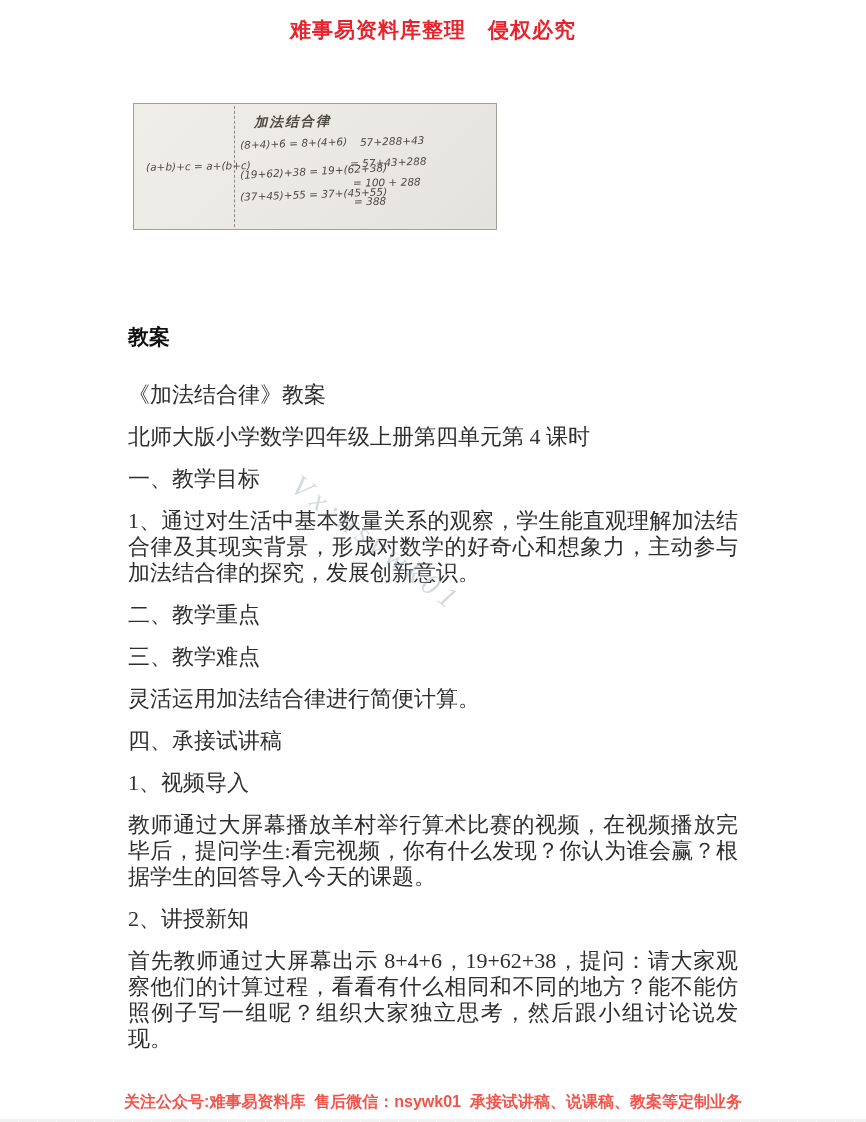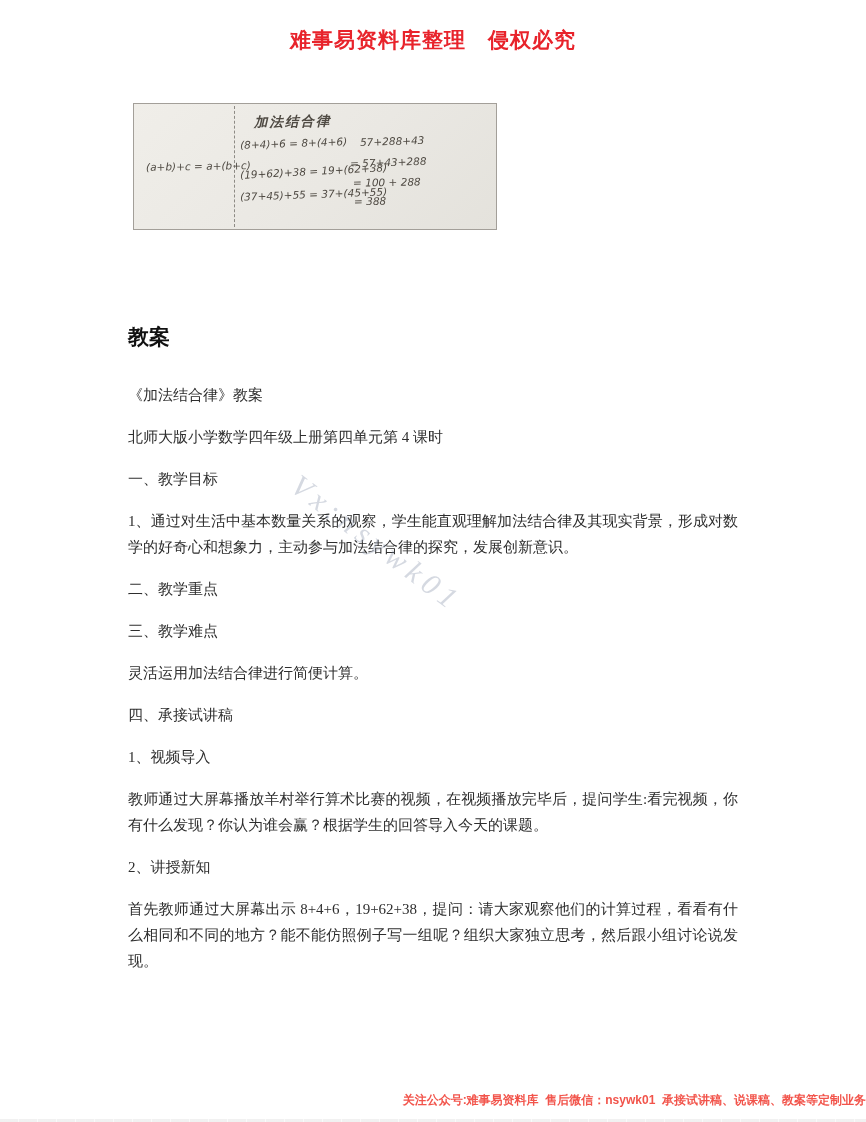--- a/index.html
+++ b/index.html
@@ -7,21 +7,21 @@
     width:866px;height:1122px;
     background:#ffffff;
     font-family:"Liberation Serif", serif;
     position:relative;
     overflow:hidden;
   }
   .page{position:relative;width:866px;height:1122px;background:#fff;}
 
   
   .top-banner{
-    position:absolute;top:26px;left:0;right:0;
+    position:absolute;top:16px;left:0;right:0;
     text-align:center;
     font-family:"Liberation Sans", sans-serif;
     font-weight:bold;font-size:21px;
     white-space:pre;
     letter-spacing:1px;
   }
 
   
   .photo{
     position:absolute;left:133px;top:103px;width:364px;height:127px;
@@ -49,42 +49,42 @@
     position:absolute;left:128px;top:318px;width:610px;
     color:#2e2e2e;
   }
   .doc h1{
     margin:0 0 26px 0;
     font-family:"Liberation Sans", sans-serif;
     font-weight:bold;font-size:21px;line-height:38px;color:#111;
   }
   .doc p{
     margin:0 0 16px 0;
-    font-size:15px;line-height:26px;
+    font-size:22px;line-height:26px;
     text-align:justify;
   }
 
   
   .watermark{
     position:absolute;left:305px;top:468px;
     transform:rotate(37deg);transform-origin:left top;
     font-family:"Liberation Serif", serif;
     font-style:italic;
     font-size:30px;letter-spacing:6px;
     color:rgba(128,140,165,0.33);
     pointer-events:none;
     white-space:pre;
   }
 
   
   .footer-banner{
     position:absolute;left:0;right:0;top:1092px;
-    text-align:right;
+    text-align:center;
     font-family:"Liberation Sans", sans-serif;
-    font-weight:bold;font-size:12px;
+    font-weight:bold;font-size:16px;
     white-space:pre;
   }
   .page-bottom-edge{
     position:absolute;left:0;right:0;bottom:0;height:3px;
     background:repeating-linear-gradient(90deg,#e8e8e8 0 18px,#f7f7f7 18px 19px);
     opacity:.6;
   }
 </style>
 </head>
 <body>

